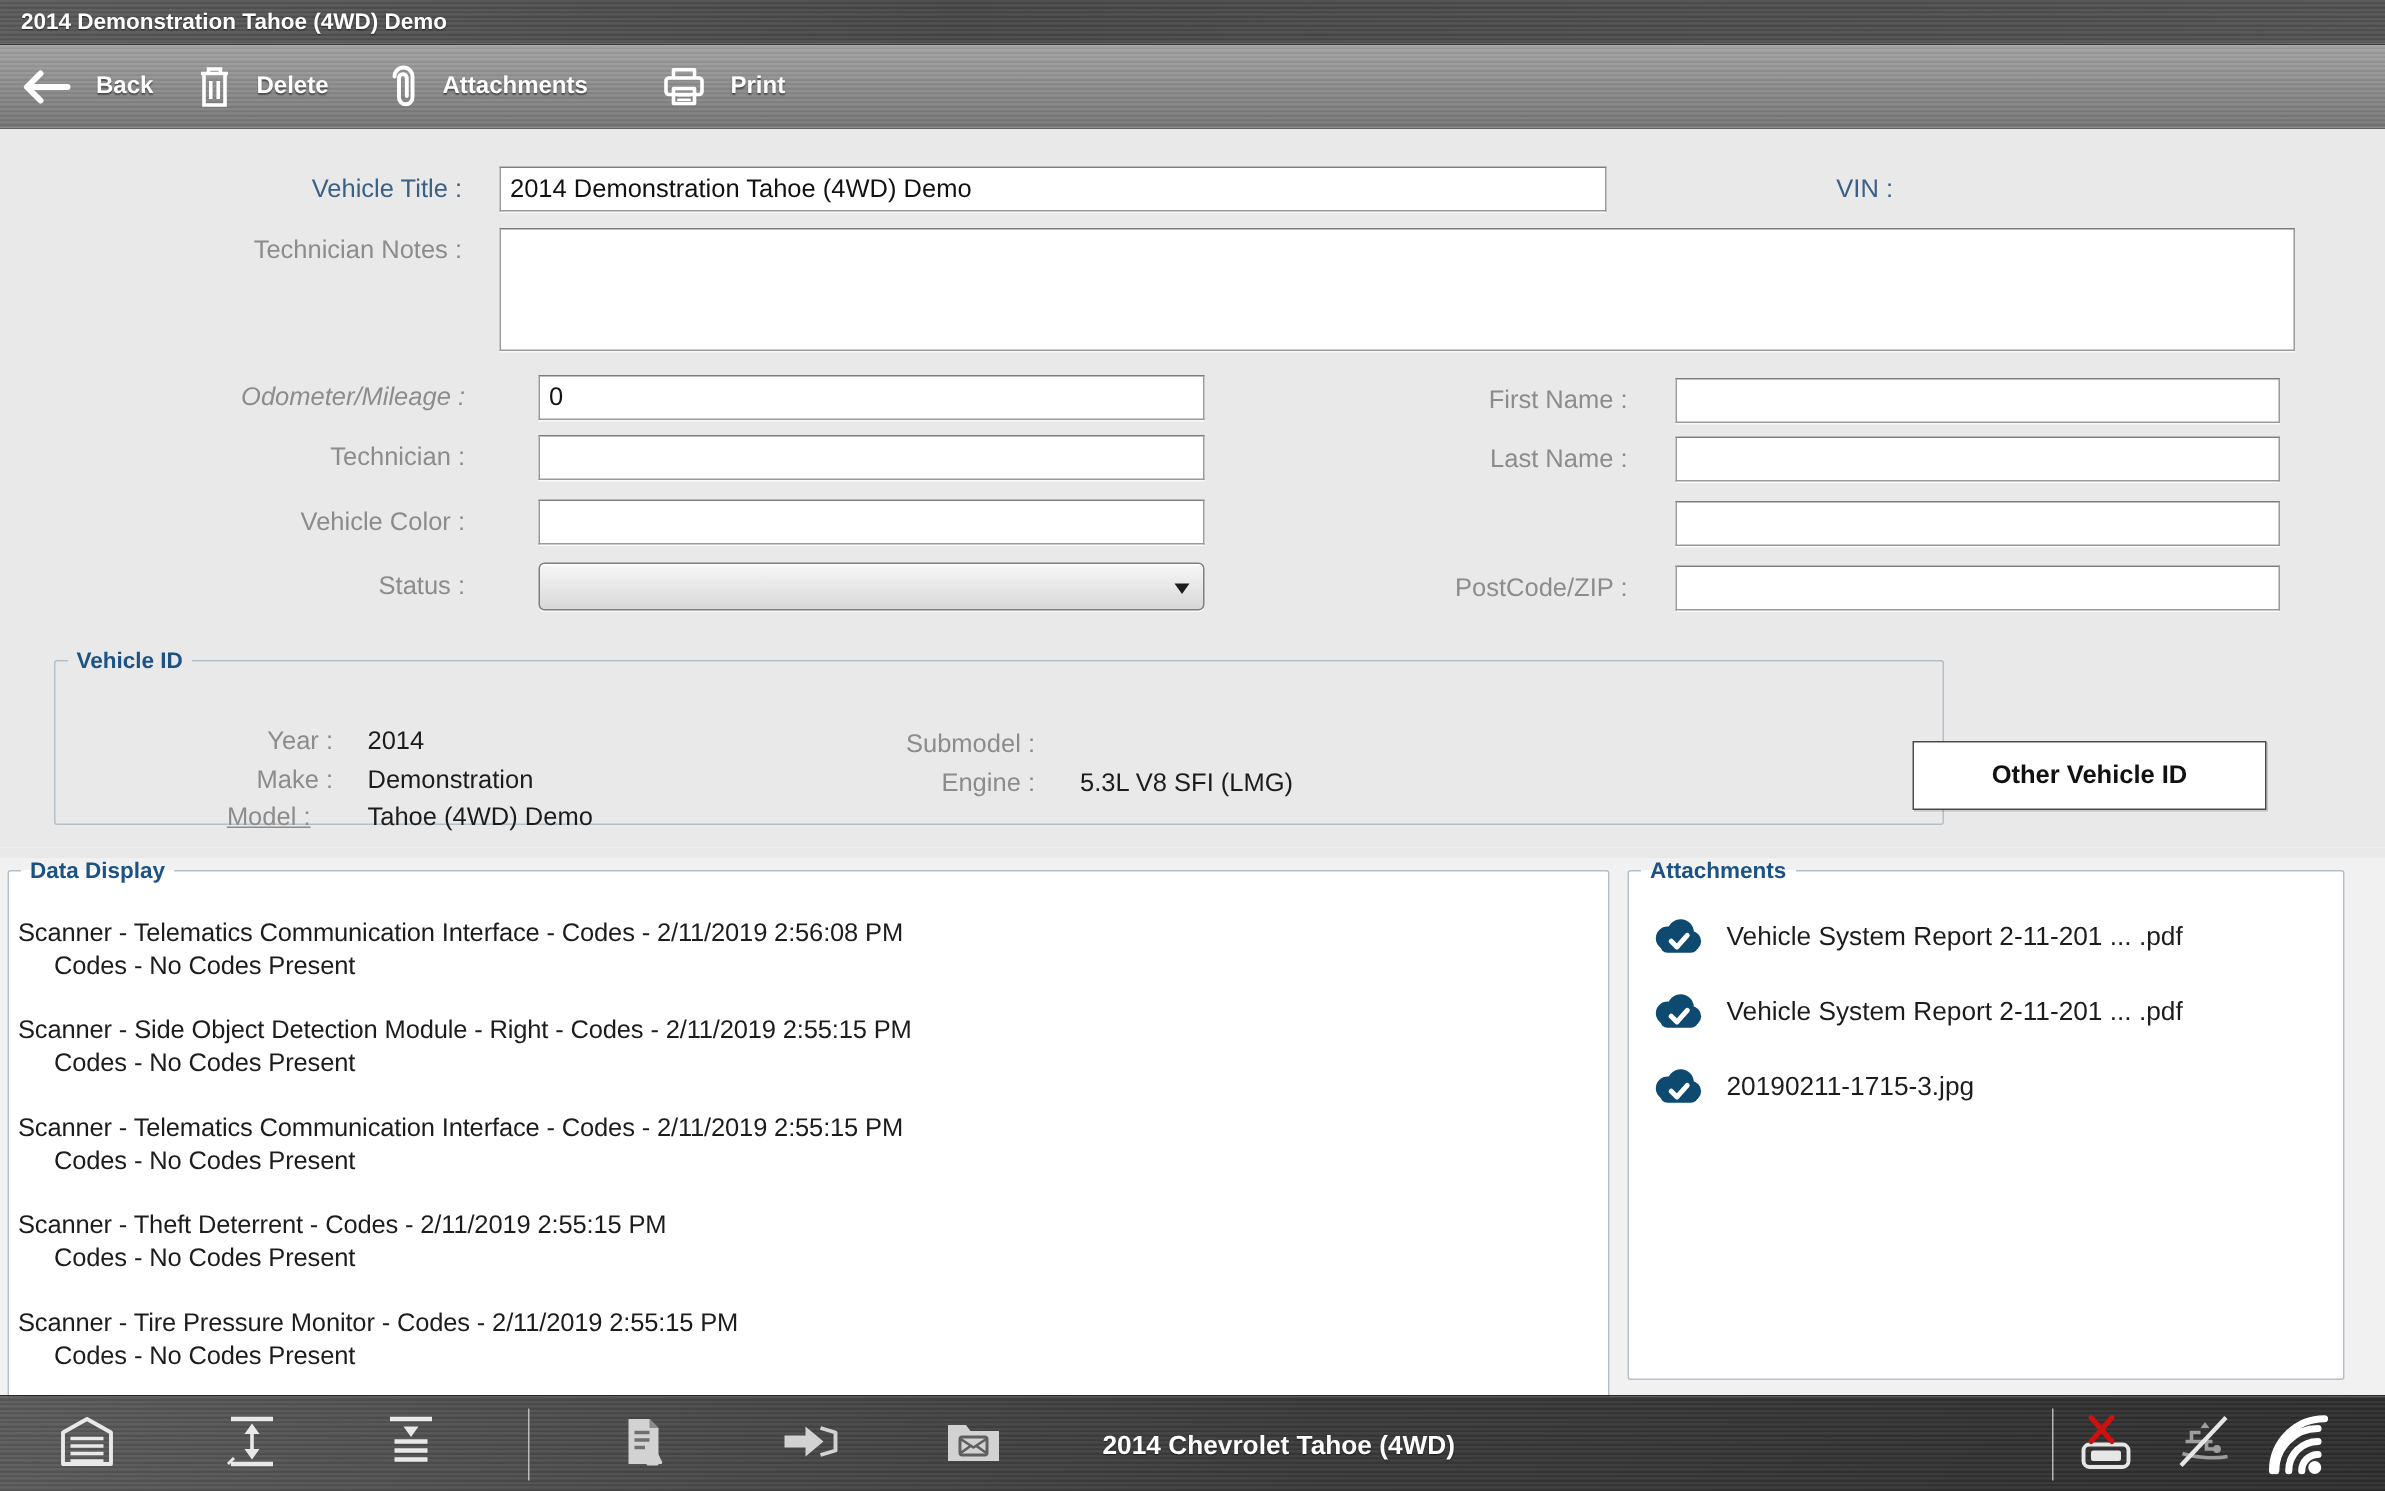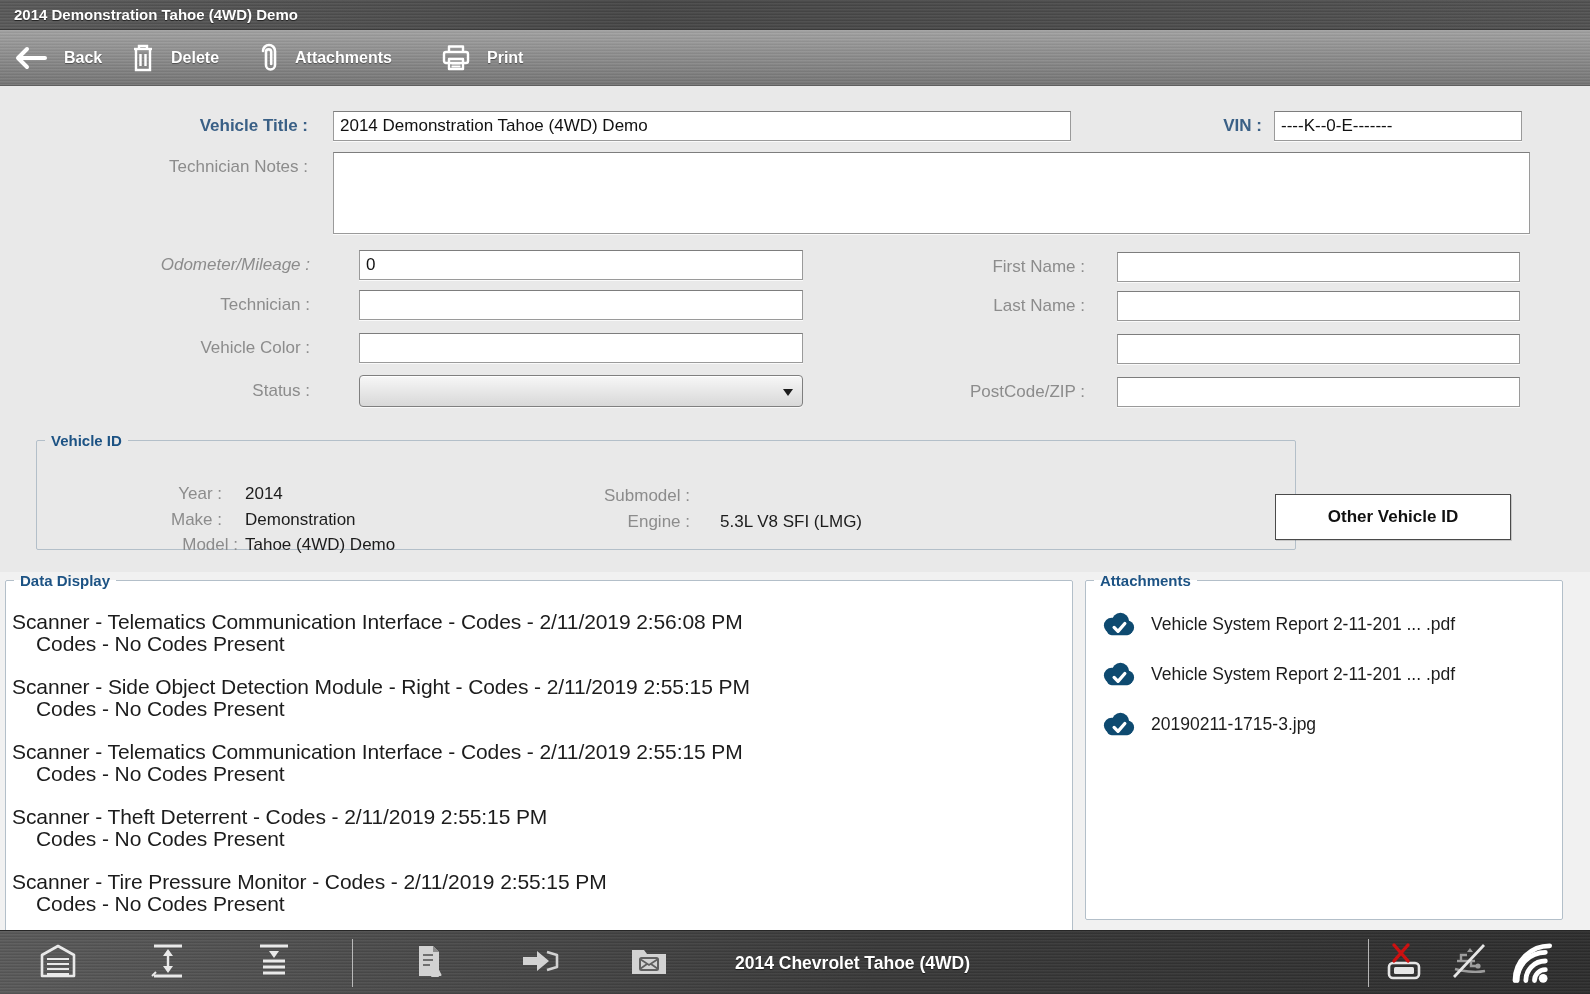--- a/index.html
+++ b/index.html
@@ -39,21 +39,21 @@
     position:absolute;top:0;height:56px;display:flex;align-items:center;gap:16px;
     color:#fff;font-weight:bold;font-size:16px;text-shadow:0 1px 1px rgba(0,0,0,.45);
     cursor:default;
   }
   .tbtn svg{display:block;}
   
   .form-area{
     position:absolute;left:0;top:86px;width:1590px;height:479px;background:#e9e9e9;
   }
   .lb{position:absolute;font-size:17px;line-height:30px;text-align:right;color:var(--label-gray);}
-  .lb.blue{color:var(--accent-blue);font-weight:bold;}
+  .lb.blue{color:var(--accent-blue);font-weight:normal;}
   .tf{
     position:absolute;border:1px solid #9a9a9a;border-top-color:#7d7d7d;background:#fff;
     font-family:"Liberation Sans","DejaVu Sans",sans-serif;font-size:17px;color:#111;
     padding:0 6px;height:30px;box-shadow:0 1px 0 rgba(255,255,255,.75);
   }
   textarea.tf{height:82px;resize:none;padding-top:4px;line-height:20px;}
   .sel{
     position:absolute;left:359px;top:375px;width:444px;height:32px;
     border:1px solid #7f7f7f;border-radius:4px;
     background:linear-gradient(180deg,#f7f7f7,#d8d8d8);
@@ -78,21 +78,21 @@
   .other-btn{
     position:absolute;left:1238px;top:45px;width:236px;height:46px;
     background:#fff;border:1px solid #4a4a4a;box-shadow:1px 1px 0 rgba(0,0,0,.15);
     font-family:"Liberation Sans","DejaVu Sans",sans-serif;font-size:17px;font-weight:bold;color:#111;
   }
   .content-area{position:absolute;left:0;top:565px;width:1590px;height:365px;background:#f1f1f1;}
   .content-area .gstrip{position:absolute;left:0;top:0;width:1590px;height:7px;background:#e9e9e9;}
   #data-display-box{left:5px;top:7px;width:1068px;height:360px;background:#fff;}
   #attachments-box{left:1085px;top:7px;width:478px;height:348px;background:#fff;}
   .dd-list{padding:22px 8px 0 6px;}
-  .dd-entry{margin-bottom:21px;font-size:21px;line-height:22px;color:#1c1c1c;letter-spacing:-0.1px;}
+  .dd-entry{margin-bottom:21px;font-size:17px;line-height:22px;color:#1c1c1c;letter-spacing:-0.1px;}
   .dd-entry .dd-detail{padding-left:24px;}
   .att-list{padding:20px 0 0 14px;}
   .att-item{display:flex;align-items:center;gap:14px;margin-bottom:19px;height:31px;}
   .att-item .fname{font-size:17.5px;color:#1c1c1c;}
   .att-item svg{display:block;}
   
   .footer{
     position:absolute;left:0;top:930px;width:1590px;height:64px;
     background:
       repeating-linear-gradient(180deg,rgba(255,255,255,.045) 0 1px,rgba(0,0,0,.08) 2px 3px),
@@ -154,21 +154,20 @@
           </svg>
       </span>
       <span>Print</span>
     </div>
   </div>
 
   <div class="form-area">
     <span class="lb blue" style="left:80px;top:25px;width:228px;">Vehicle Title :</span>
     <input class="tf" style="left: 333px; top: 25px; width: 738px;" value="2014 Demonstration Tahoe (4WD) Demo">
     <span class="lb blue" style="left:1140px;top:25px;width:122px;">VIN :</span>
-    <input class="tf" style="left: 1274px; top: 25px; width: 248px;" value="----K--0-E-------">
 
     <span class="lb" style="left:80px;top:66px;width:228px;">Technician Notes :</span>
     <textarea class="tf" style="left: 333px; top: 66px; width: 1197px;"></textarea>
 
     <span class="lb" style="left:80px;top:164px;width:230px;font-style:italic;">Odometer/Mileage :</span>
     <input class="tf" style="left: 359px; top: 164px; width: 444px;" value="0">
     <span class="lb" style="left:80px;top:204px;width:230px;">Technician :</span>
     <input class="tf" style="left: 359px; top: 204px; width: 444px;">
     <span class="lb" style="left:80px;top:247px;width:230px;">Vehicle Color :</span>
     <input class="tf" style="left: 359px; top: 247px; width: 444px;">
@@ -186,21 +185,21 @@
     <span class="lb" style="left:855px;top:291px;width:230px;">PostCode/ZIP :</span>
     <input class="tf" style="left: 1117px; top: 291px; width: 403px;">
 
     <fieldset id="vehicle-id-box" style="left:36px;top:346px;">
       <legend>Vehicle ID</legend>
       <div class="vid-body">
         <span class="vid-lb" style="left:40px;top:34px;width:145px;">Year :</span>
         <span class="vid-val" style="left:208px;top:34px;">2014</span>
         <span class="vid-lb" style="left:40px;top:60px;width:145px;">Make :</span>
         <span class="vid-val" style="left:208px;top:60px;">Demonstration</span>
-        <span class="vid-lb" style="left:56px;top:85px;width:145px;">Model :</span>
+        <span class="vid-lb" style="left:25px;top:85px;width:145px;text-decoration:underline;">Model :</span>
         <span class="vid-val" style="left:208px;top:85px;">Tahoe (4WD) Demo</span>
         <span class="vid-lb" style="left:440px;top:36px;width:213px;">Submodel :</span>
         <span class="vid-val" style="left:683px;top:36px;"></span>
         <span class="vid-lb" style="left:440px;top:62px;width:213px;">Engine :</span>
         <span class="vid-val" style="left:683px;top:62px;">5.3L V8 SFI (LMG)</span>
         <button class="other-btn">Other Vehicle ID</button>
       </div>
     </fieldset>
   </div>
 

